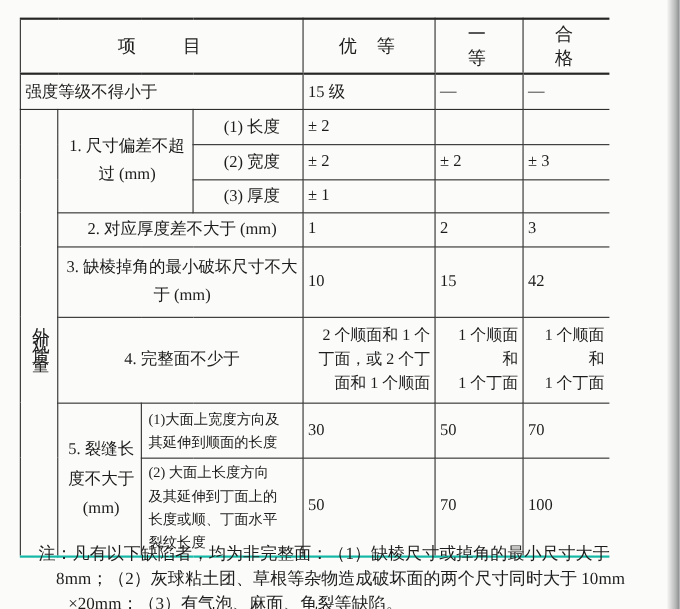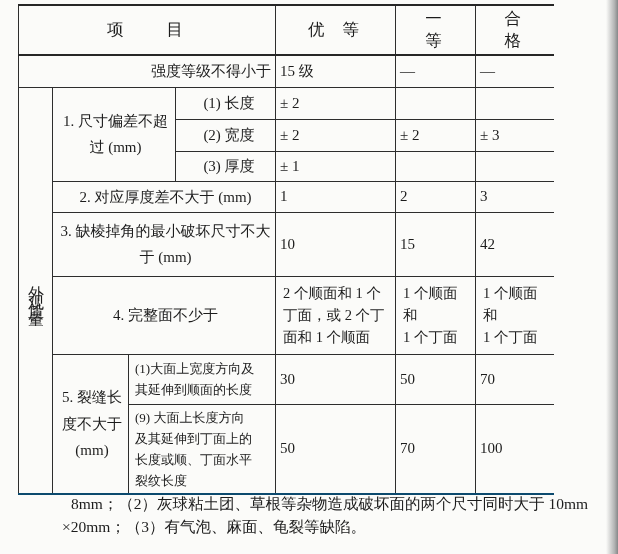--- a/index.html
+++ b/index.html
@@ -10,25 +10,25 @@
     color:#1c1c1c;
   }
   .page{position:absolute;inset:0;}
   
   .scan-edge{
     position:absolute;top:0;right:0;width:12px;height:554px;
     background:linear-gradient(to right, rgba(120,122,124,0) 0%, rgba(120,122,124,0.55) 70%, rgba(95,97,99,0.75) 100%);
     pointer-events:none;
   }
   table.spec{
-    position:absolute;left:18px;top:4px;
+    position:absolute;left:18px;top:16px;
     width:535px;border-collapse:collapse;table-layout:fixed;
     border-top:2.2px solid #262626;
     border-left:1.6px solid #262626;
-    border-bottom:2px solid #0c4a6e;
+    border-bottom:2px solid #14b8a6;
   }
   td{
     border:1.4px solid #2d2d2d;
     vertical-align:middle;
     font-size:15px;
     padding:2px 4px;
     overflow:hidden;
   }
   td.noR{border-right:none;}
   tr.h-hdr{height:34px;}
@@ -40,38 +40,38 @@
   tr.h-r3{height:64px;}
   tr.h-r4{height:78px;}
   tr.h-r5a{height:50px;}
   tr.h-r5b{height:88px;}
   .hd{
     text-align:center;font-size:16.5px;
     border-bottom:2px solid #262626;
   }
   .ls1{letter-spacing:1.1em;padding-left:1.1em;}
   .ls3{letter-spacing:2.6em;padding-left:2.6em;}
-  .center{text-align:right;}
+  .center{text-align:left;}
   .num{text-align:left;font-size:15px;}
   .lbl{text-align:center;padding-left:7px;line-height:1.75;}
   .sub{text-align:center;padding-left:11px;}
   .pre{white-space:pre-line;}
-  .small{font-size:14.5px;line-height:1.55;padding-left:7px;text-align:left;}
+  .small{font-size:14.5px;line-height:1.55;padding-left:7px;text-align:right;}
   .crack-sub{font-size:13px;line-height:1.62;padding-left:6px;text-align:left;}
   .vlabel{
     writing-mode:vertical-rl;text-orientation:upright;
     text-align:center;letter-spacing:0.55em;
     font-size:16px;padding:0;
   }
   .note{
     position:absolute;left:35px;top:492px;width:570px;
     font-size:15.5px;line-height:23px;
   }
   .note .nrow{white-space:nowrap;}
-  .note .ind2{margin-left:36px;}
+  .note .ind2{margin-left:16px;}
   .note .ind3{margin-left:27px;}
 </style>
 </head>
 <body>
 
 <div class="page">
 
   <table class="spec">
     <colgroup>
       <col style="width:34px">
@@ -153,30 +153,31 @@
 度不大于
 (mm)</td>
       <td colspan="2" class="crack-sub pre">(1)大面上宽度方向及
 其延伸到顺面的长度</td>
       <td class="num">30</td>
       <td class="num">50</td>
       <td class="num noR">70</td>
     </tr>
 
     <tr class="h-r5b">
-      <td colspan="2" class="crack-sub pre">(9) 大面上长度方向
+      <td colspan="2" class="crack-sub pre">(2) 大面上长度方向
 及其延伸到丁面上的
 长度或顺、丁面水平
 裂纹长度</td>
       <td class="num">50</td>
       <td class="num">70</td>
       <td class="num noR">100</td>
     </tr>
   </tbody>
     </table>
 
   <div class="note">
+    <div class="nrow"><span>注：</span><span>凡有以下缺陷者，均为非完整面：（1）缺棱尺寸或掉角的最小尺寸大于</span></div>
     <div class="nrow ind2">8mm；（2）灰球粘土团、草根等杂物造成破坏面的两个尺寸同时大于 10mm</div>
     <div class="nrow ind3">×20mm；（3）有气泡、麻面、龟裂等缺陷。</div>
   </div>
 
   <div class="scan-edge"></div>
 </div>
 
 </body></html>

